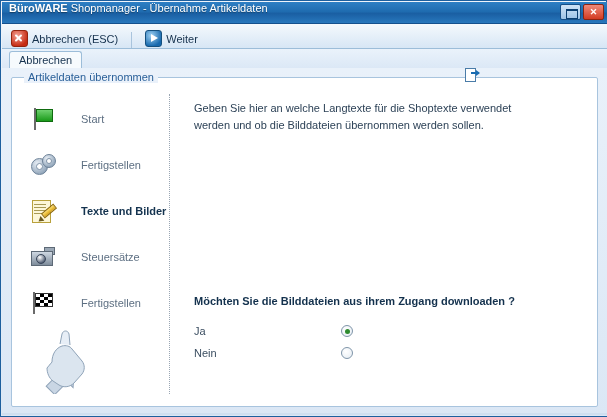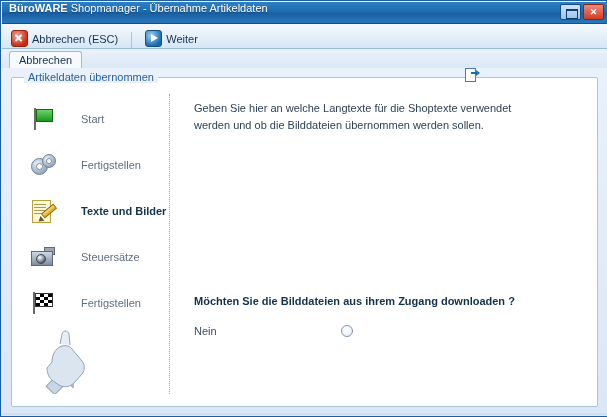--- a/index.html
+++ b/index.html
@@ -532,20 +532,24 @@
       <div class="divider"></div>
 
       <div class="pane">
         <div class="pane-p">Geben Sie hier an welche Langtexte für die Shoptexte verwendet werden und ob die Bilddateien übernommen werden sollen.</div>
       </div>
 
       <div class="question">Möchten Sie die Bilddateien aus ihrem Zugang downloaden ?</div>
 
       <div class="radios">
         <div class="radio-row">
+          <span class="radio-label">Ja</span>
+          <span class="radio checked"></span>
+        </div>
+        <div class="radio-row">
           <span class="radio-label">Nein</span>
           <span class="radio"></span>
         </div>
       </div>
 
     </div>
   </div>
 
   <div class="statusedge"></div>
 </div>

